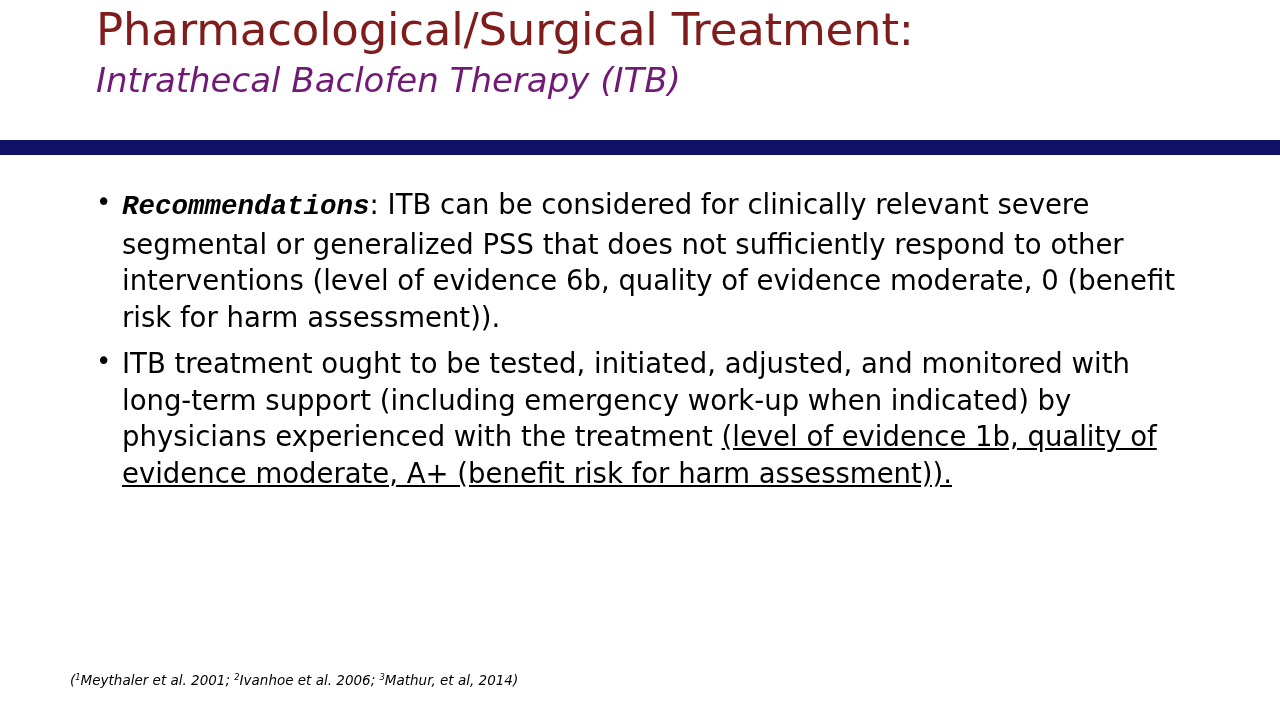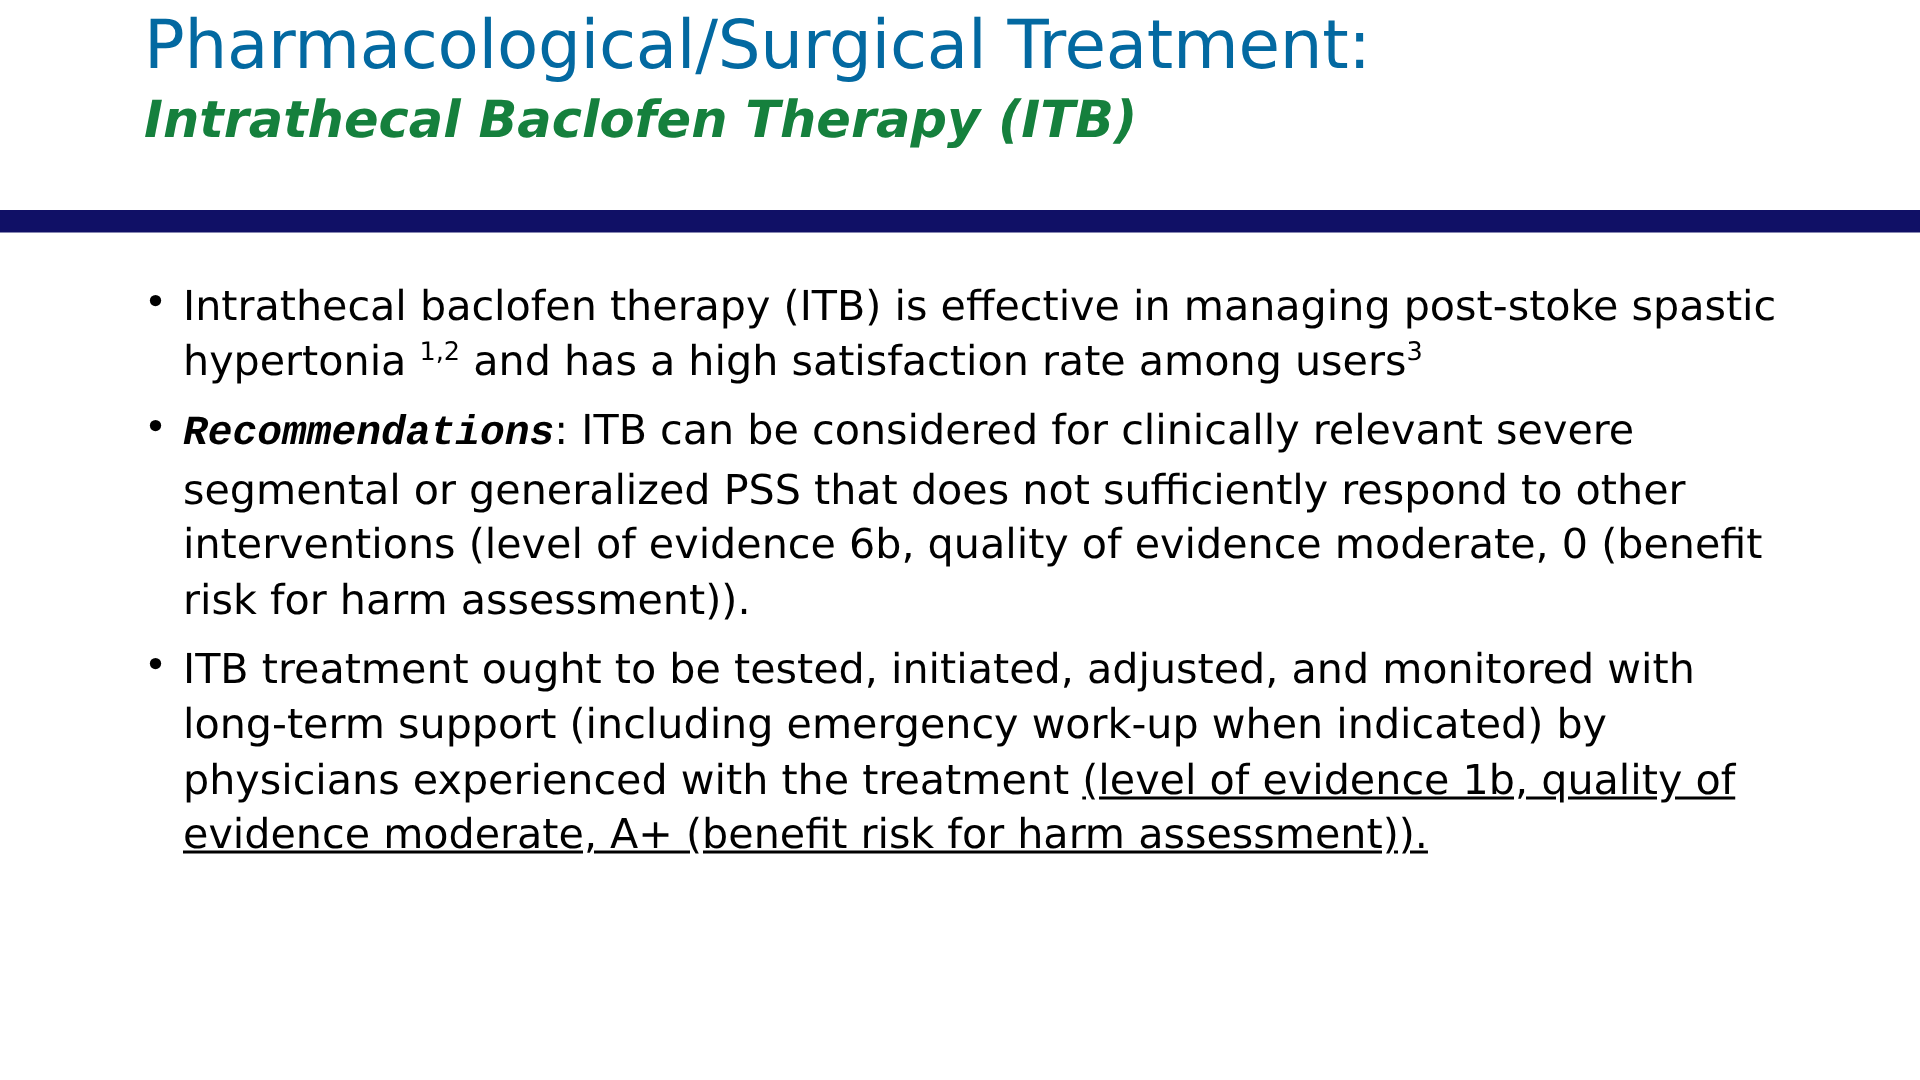--- a/index.html
+++ b/index.html
@@ -21,30 +21,30 @@
   }
   .title-block {
     position: absolute;
     left: 96px;
     top: 6px;
     width: 1150px;
   }
   .title-line1 {
     font-size: 45px;
     line-height: 1.08;
-    color: #0369a1;
+    color: #7f1d1d;
     font-weight: normal;
     letter-spacing: -0.2px;
   }
   .title-line2 {
     font-size: 34px;
     line-height: 1.15;
-    color: #15803d;
+    color: #701a75;
     font-style: italic;
-    font-weight: bold;
+    font-weight: normal;
     margin-top: 6px;
   }
   .rule {
     position: absolute;
     left: 0;
     top: 140px;
     width: 1280px;
     height: 15px;
     background: #101066;
   }
@@ -106,20 +106,20 @@
 
   <div class="title-block">
     <div class="title-line1">Pharmacological/Surgical Treatment:</div>
     <div class="title-line2">Intrathecal Baclofen Therapy (ITB)</div>
   </div>
 
   <div class="rule"></div>
 
   <div class="body-block">
     <ul class="bullets">
-      <li><span>Intrathecal baclofen therapy (ITB) is effective in managing post-stoke spastic hypertonia </span><sup>1,2</sup><span> and has a high satisfaction rate among users</span><sup>3</sup></li>
       <li><span class="bold-italic">Recommendations</span><span>: ITB can be considered for clinically relevant severe segmental or generalized PSS that does not sufficiently respond to other interventions (level of evidence 6b, quality of evidence moderate, 0 (benefit risk for harm assessment)).</span></li>
       <li><span>ITB treatment ought to be tested, initiated, adjusted, and monitored with long-term support (including emergency work-up when indicated) by physicians experienced with the treatment </span><span class="italic-underline">(level of evidence 1b, quality of evidence moderate, A+ (benefit risk for harm assessment)).</span></li>
     </ul>
   </div>
 
+  <div class="footnote"><span>(</span><sup>1</sup><span>Meythaler et al. 2001; </span><sup>2</sup><span>Ivanhoe et al. 2006; </span><sup>3</sup><span>Mathur, et al, 2014)</span></div>
 
 </div>
 
 </body></html>

